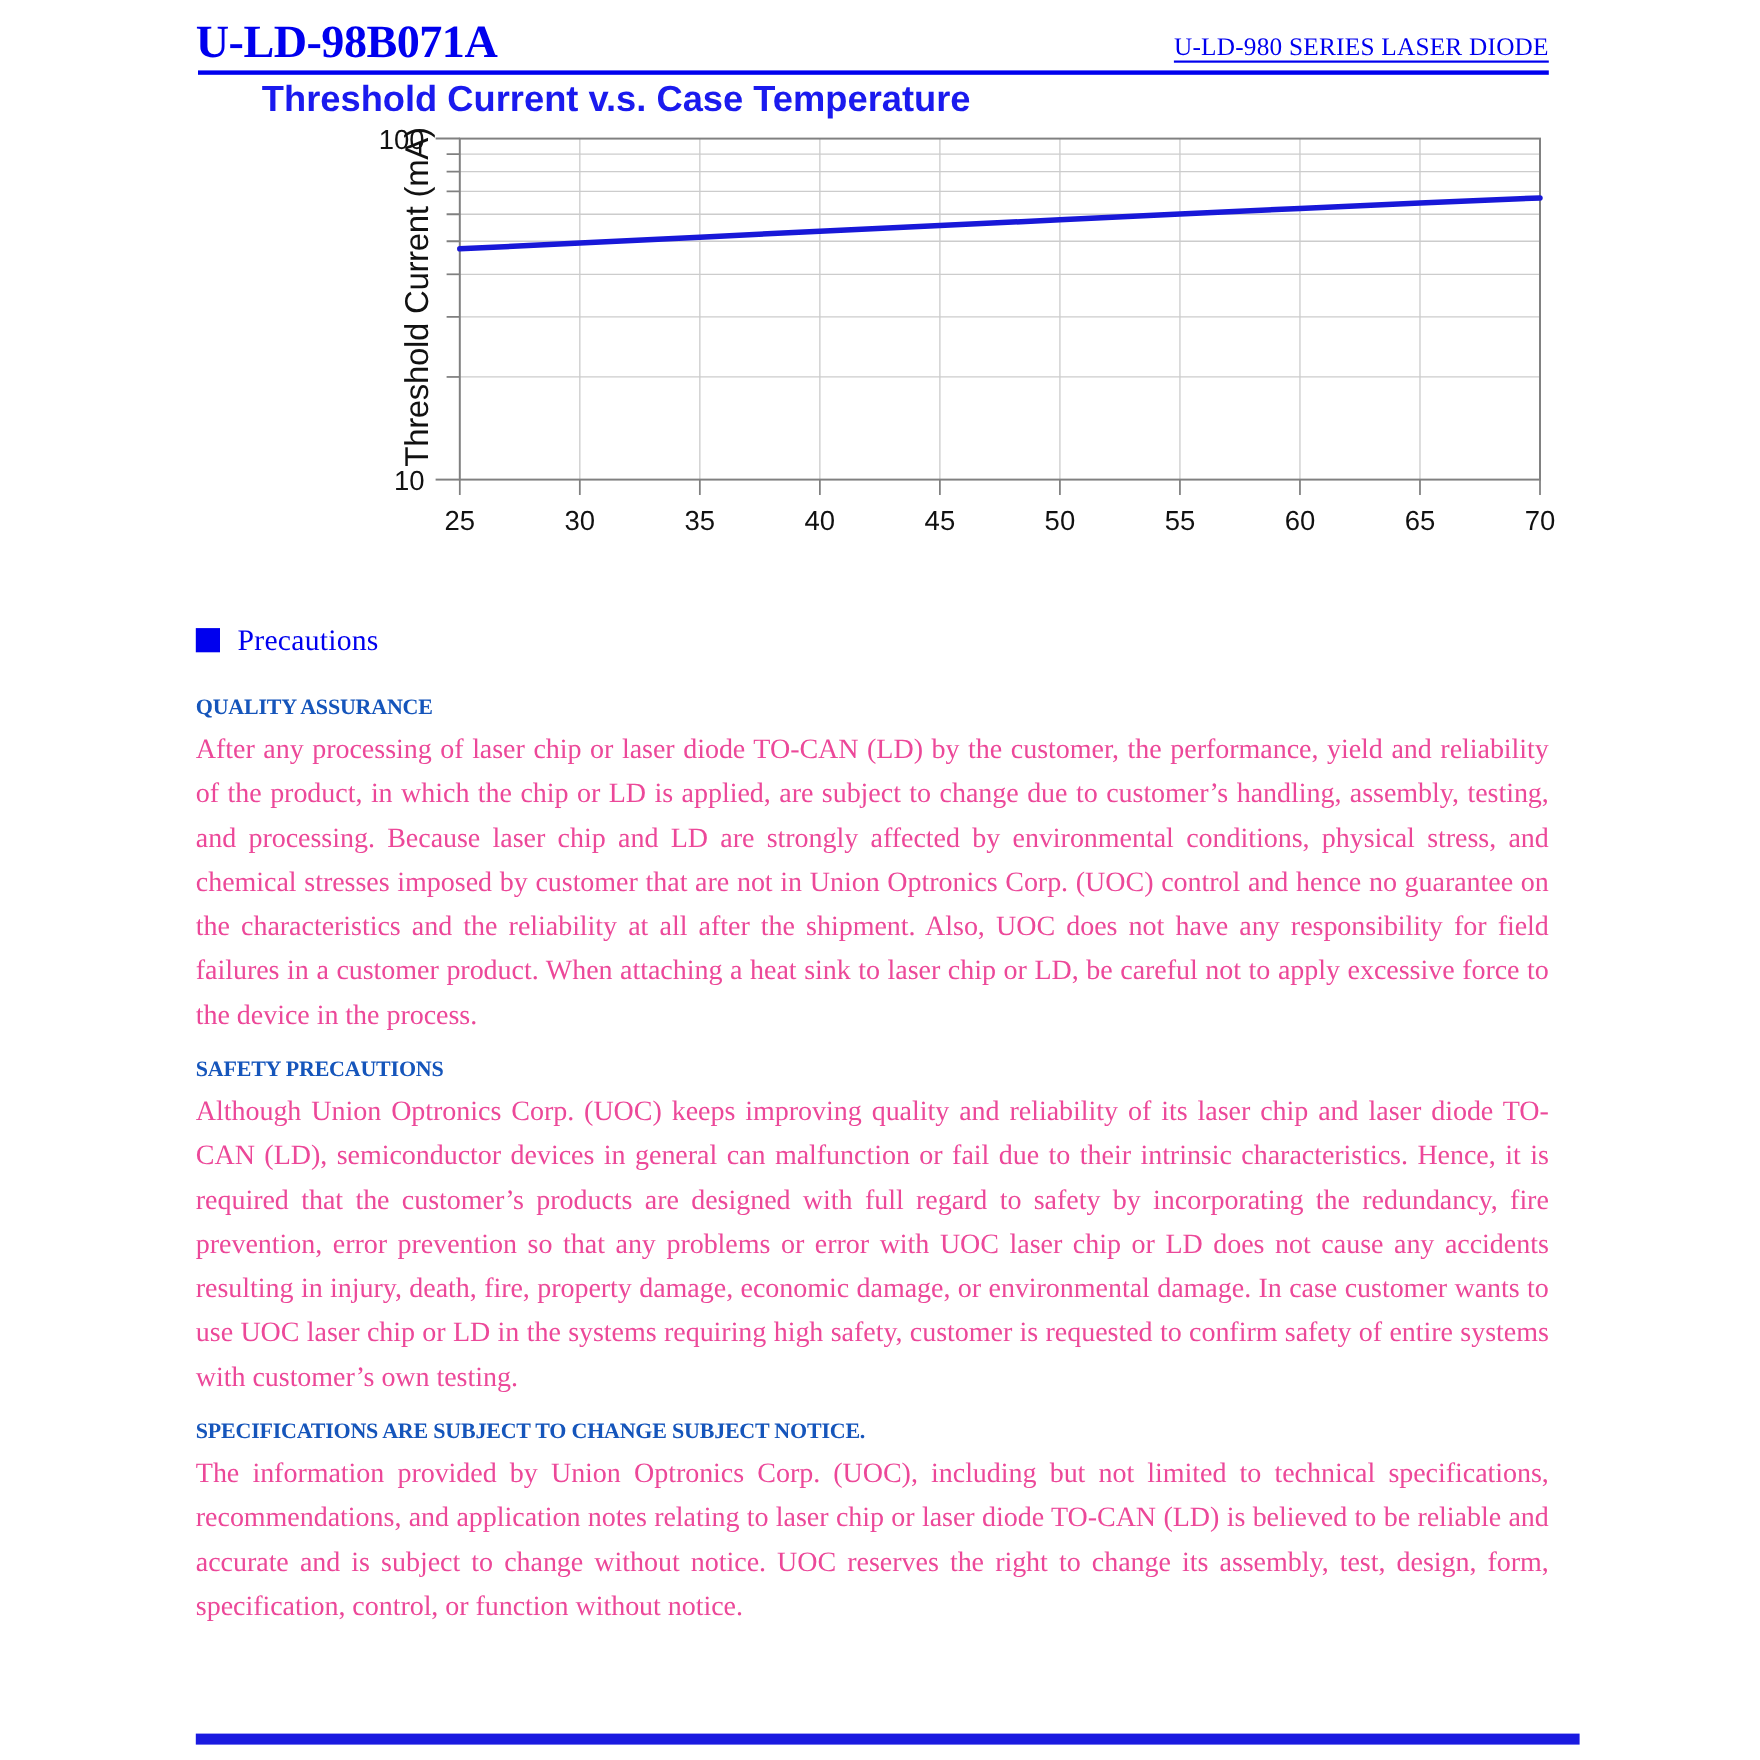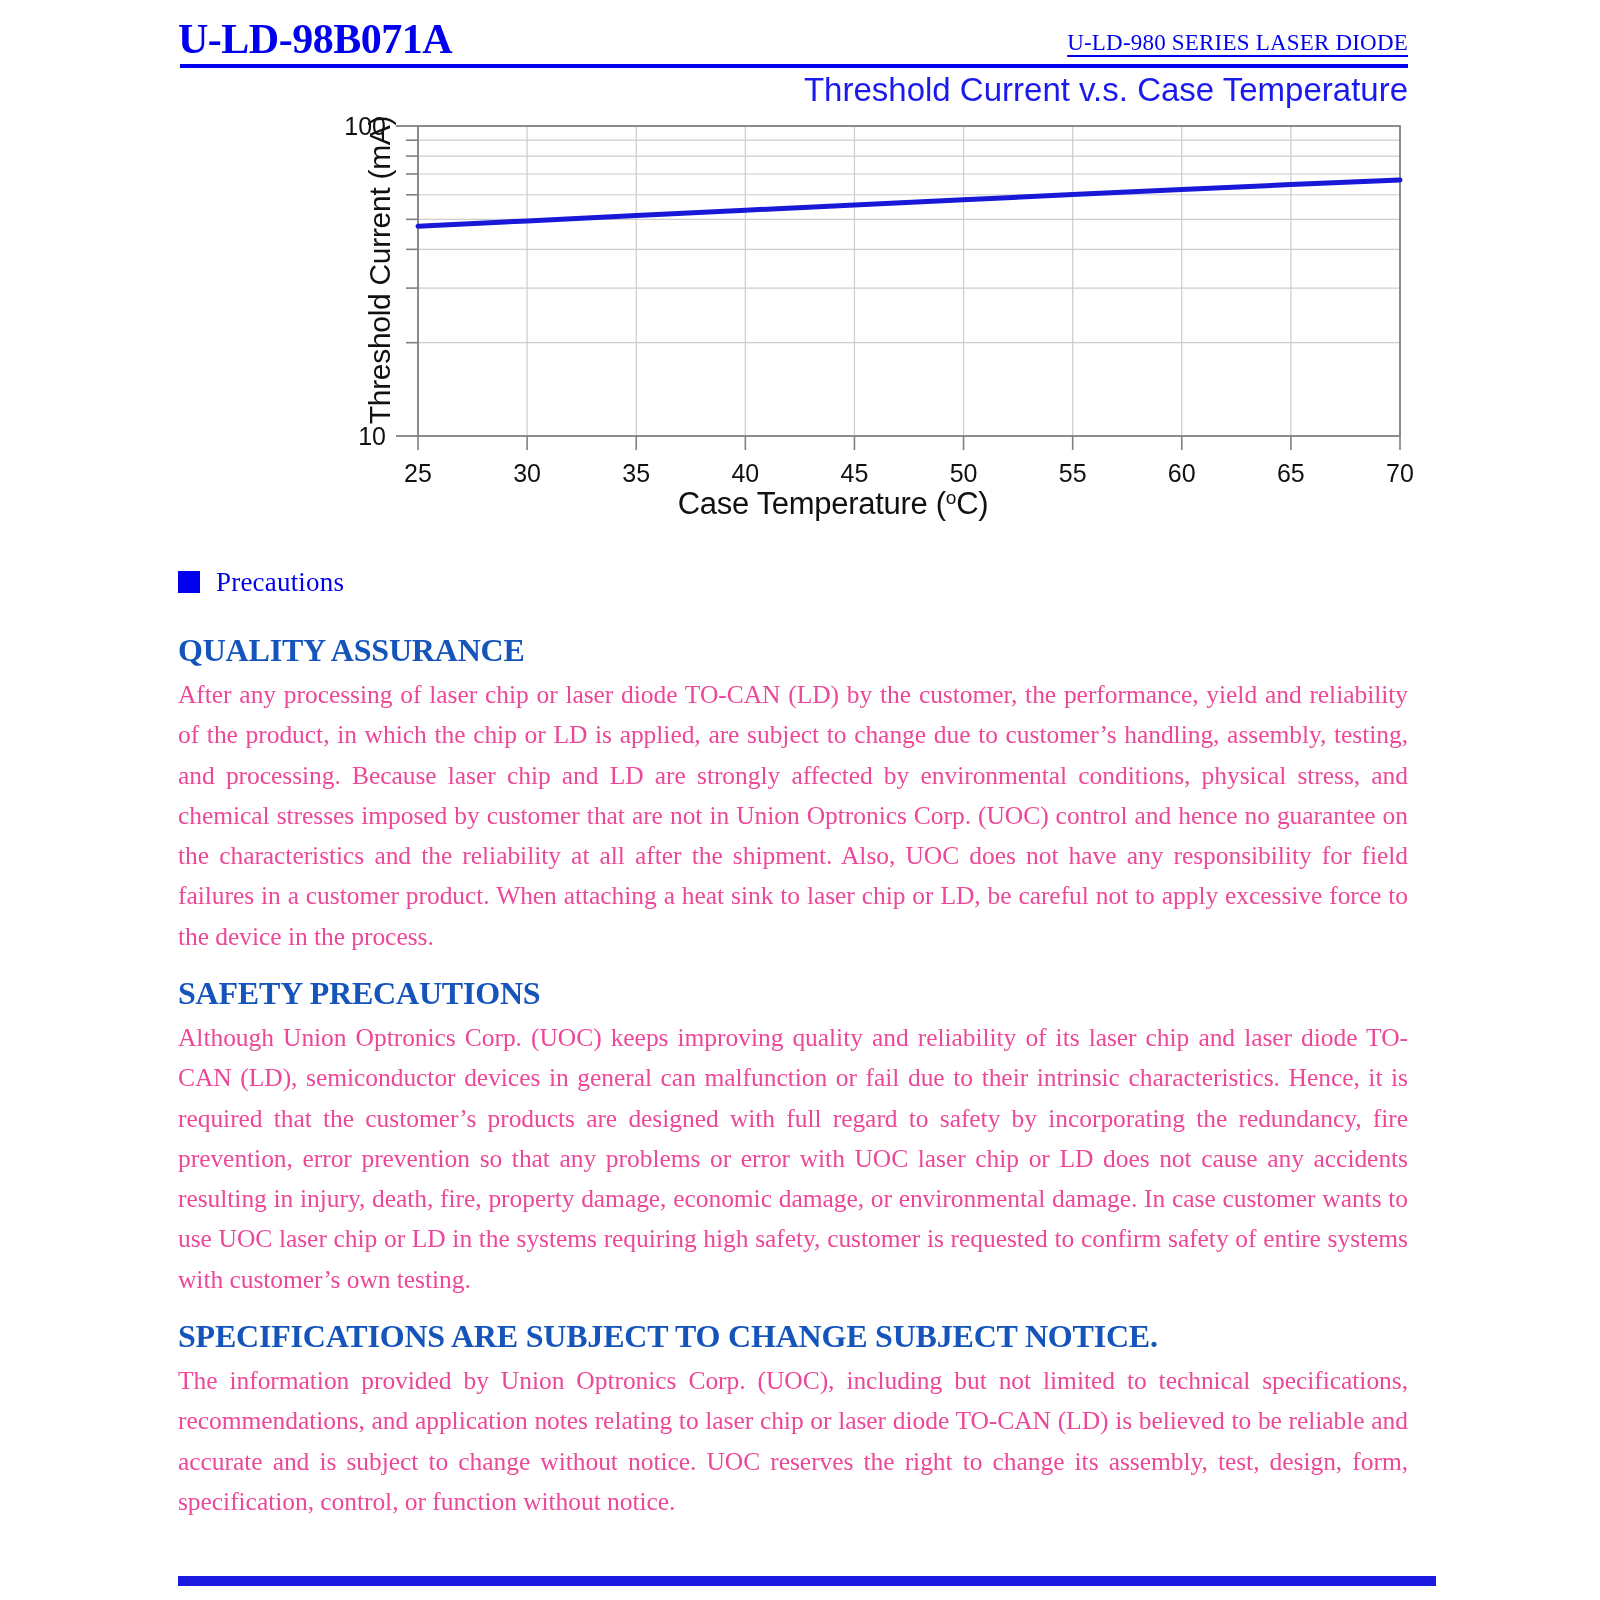--- a/index.html
+++ b/index.html
@@ -60,26 +60,27 @@
     margin-left: 2px;
   }
 
   
   .chart-block {
     position: relative;
     height: 480px;
     margin-top: 4px;
   }
   .chart-title {
-    text-align: right;
+    text-align: left;
     font-family: "Liberation Sans", "DejaVu Sans", sans-serif;
     font-size: 33px;
     color: #1a1aee;
     line-height: 1.1;
     padding-left: 60px;
+    font-weight: bold;
   }
   .chart-area {
     position: relative;
     width: 100%;
     height: 420px;
   }
   .ylabel {
     position: absolute;
     left: -72px;
     top: 22px;
@@ -148,21 +149,21 @@
     color: #0000ee;
     letter-spacing: 0.2px;
   }
 
   .section {
     margin-top: 32px;
   }
   .section-heading {
     font-family: "Liberation Serif", "DejaVu Serif", serif;
     font-weight: bold;
-    font-size: 32px;
+    font-size: 20px;
     color: #1555bb;
     letter-spacing: -0.2px;
     margin-bottom: 6px;
   }
   .section-body {
     font-family: "Liberation Serif", "DejaVu Serif", serif;
     font-size: 25.5px;
     color: #ec4899;
     text-align: justify;
     line-height: 1.58;
@@ -246,23 +247,20 @@
             <text x="676.4444444444443" y="374" text-anchor="middle" class="tick-text">45</text>
             <text x="785.5555555555555" y="374" text-anchor="middle" class="tick-text">50</text>
             <text x="894.6666666666666" y="374" text-anchor="middle" class="tick-text">55</text>
             <text x="1003.7777777777778" y="374" text-anchor="middle" class="tick-text">60</text>
             <text x="1112.8888888888887" y="374" text-anchor="middle" class="tick-text">65</text>
             <text x="1222" y="374" text-anchor="middle" class="tick-text">70</text>
             <polyline points="240,118.22498101629137 349.1111111111111,112.94464583366948 458.2222222222222,107.60143311146456 567.3333333333333,102.21032757341916 676.4444444444443,97.0268146095622 785.5555555555555,91.80237008963601 894.6666666666666,86.54891367915073 1003.7777777777778,81.49277719844852 1112.8888888888887,76.6196729927029 1222,71.91681116274378" fill="none" stroke="#1818d8" stroke-width="5" stroke-linejoin="round" stroke-linecap="round"></polyline>
           </g>
       </svg>
 
-      <div class="xlabel">
-        <span>Case Temperature (</span><sup>o</sup><span>C)</span>
-      </div>
     </div>
   </div>
 
   <div class="precautions-head">
     <span class="bullet-square"></span>
     <span class="precautions-label">Precautions</span>
   </div>
 
   <div class="section">
     <div class="section-heading">QUALITY ASSURANCE</div>

